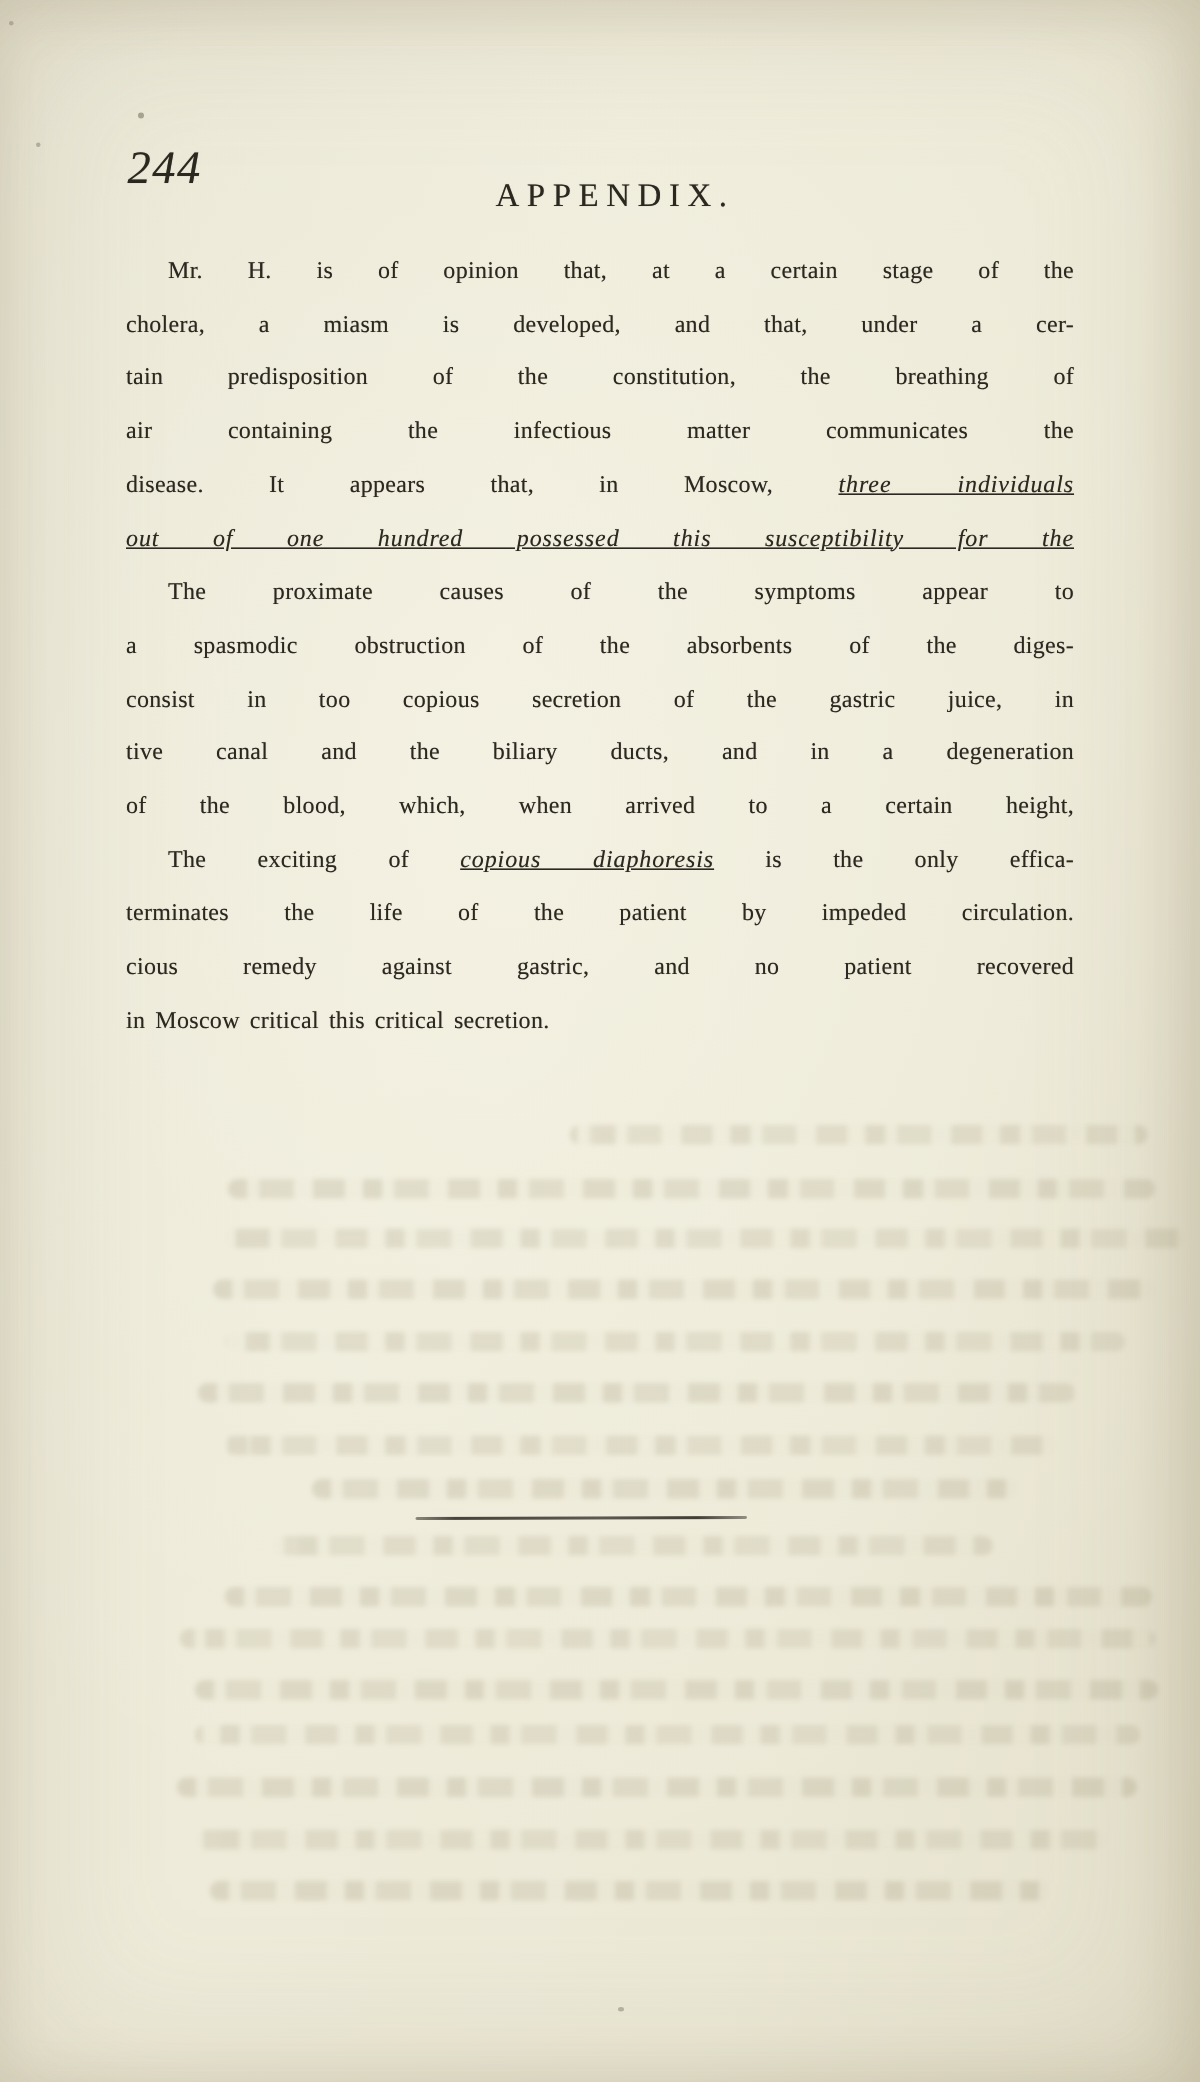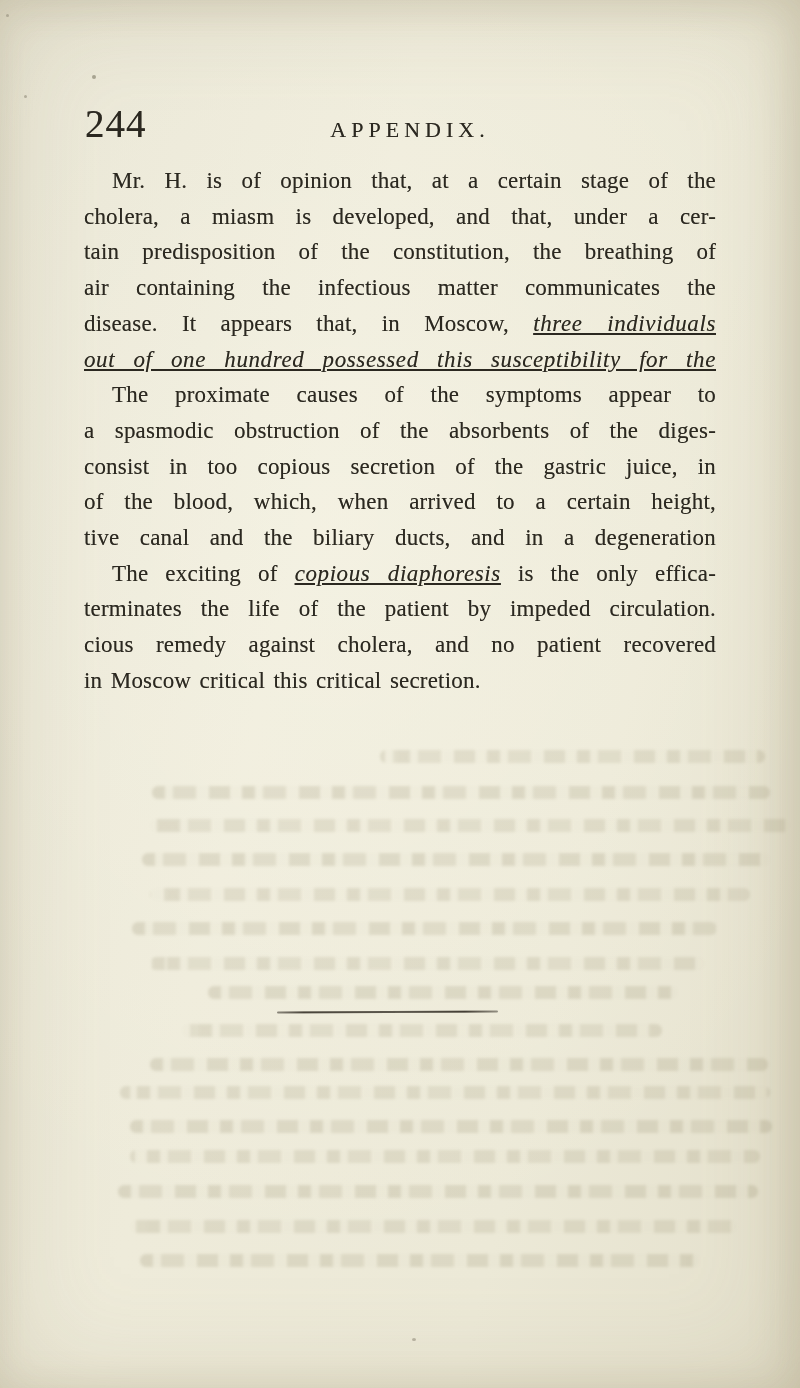--- a/index.html
+++ b/index.html
@@ -9,33 +9,34 @@
       radial-gradient(ellipse 120% 90% at 42% 38%, rgba(255,253,242,.35), rgba(0,0,0,0) 60%),
       linear-gradient(104deg,#e8e5d4 0%, #eeebda 38%, #ece9d7 70%, #e4e0cc 100%);
     box-shadow: inset 0 0 110px rgba(148,138,102,.22), inset -14px 0 40px rgba(140,130,95,.14), inset 0 10px 35px rgba(150,140,105,.10);
     font-family:"Liberation Serif","DejaVu Serif",serif;
     color:#2b2820;
   }
   .header-row{
     position:absolute;left:84px;top:103px;width:632px;height:40px;
   }
   .page-number{
-    position:absolute;left:1px;bottom:0;
-    font-size:39px;letter-spacing:1px;line-height:1;
+    position:absolute;left:1px;bottom:16px;
+    font-size:31px;letter-spacing:1px;line-height:1;
     text-shadow:0 0 .5px rgba(43,40,32,.55);
+    font-style:italic;
   }
   .running-head{
     position:absolute;left:50%;bottom:2px;transform:translateX(-50%);
     margin-left:10px;
     font-size:22px;letter-spacing:5px;line-height:1;
     text-shadow:0 0 .5px rgba(43,40,32,.5);
   }
   .body-text{
     position:absolute;left:84px;top:163px;width:632px;
-    font-size:23px;line-height:35.7px;
+    font-size:16px;line-height:35.7px;
     word-spacing:2.5px;letter-spacing:.2px;
     text-shadow:0 0 .5px rgba(43,40,32,.45);
   }
   .line{text-align:justify;text-align-last:justify;}
   .line.last{text-align-last:left;}
   .line.indent{text-indent:28px;}
   .it{font-style:italic;letter-spacing:.6px;text-decoration:underline;}
   .rule{
     position:absolute;left:277px;top:1011px;width:221px;height:2px;
     background:linear-gradient(90deg,rgba(58,53,44,.55),rgba(58,53,44,.92) 12%,rgba(58,53,44,.8) 55%,rgba(58,53,44,.95) 85%,rgba(58,53,44,.5));
@@ -65,25 +66,25 @@
   <div class="body-text">
       <div class="line indent"><span>Mr. H. is of opinion that, at a certain stage of the</span></div>
       <div class="line"><span>cholera, a miasm is developed, and that, under a cer-</span></div>
       <div class="line"><span>tain predisposition of the constitution, the breathing of</span></div>
       <div class="line"><span>air containing the infectious matter communicates the</span></div>
       <div class="line"><span>disease. It appears that, in Moscow, </span><span class="it">three individuals</span></div>
       <div class="line"><span class="it">out of one hundred possessed this susceptibility for the</span></div>
       <div class="line indent"><span>The proximate causes of the symptoms appear to</span></div>
       <div class="line"><span>a spasmodic obstruction of the absorbents of the diges-</span></div>
       <div class="line"><span>consist in too copious secretion of the gastric juice, in</span></div>
+      <div class="line"><span>tive canal and the biliary ducts, and in a degeneration</span></div>
       <div class="line"><span>of the blood, which, when arrived to a certain height,</span></div>
-      <div class="line"><span>tive canal and the biliary ducts, and in a degeneration</span></div>
       <div class="line indent"><span>The exciting of </span><span class="it">copious diaphoresis</span><span> is the only effica-</span></div>
       <div class="line"><span>terminates the life of the patient by impeded circulation.</span></div>
-      <div class="line"><span>cious remedy against cholera, and no patient recovered</span></div>
+      <div class="line"><span>cious remedy against gastric, and no patient recovered</span></div>
       <div class="line last"><span>in Moscow critical this critical secretion.</span></div>
     </div>
 
   <div class="rule"></div>
 
   <div class="ghost" style="top:750px;left:380px;width:385px;"></div>
   <div class="ghost" style="top:786px;left:152px;width:618px;"></div>
   <div class="ghost" style="top:819px;left:150px;width:640px;"></div>
   <div class="ghost" style="top:853px;left:142px;width:628px;"></div>
   <div class="ghost" style="top:888px;left:150px;width:600px;"></div>

